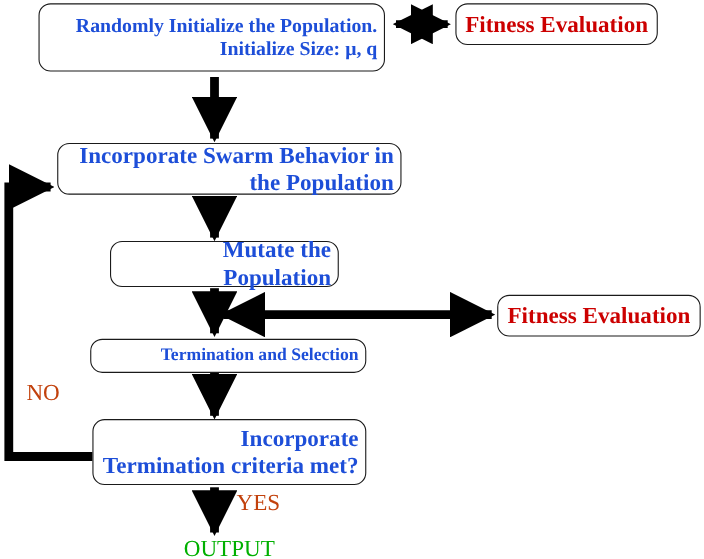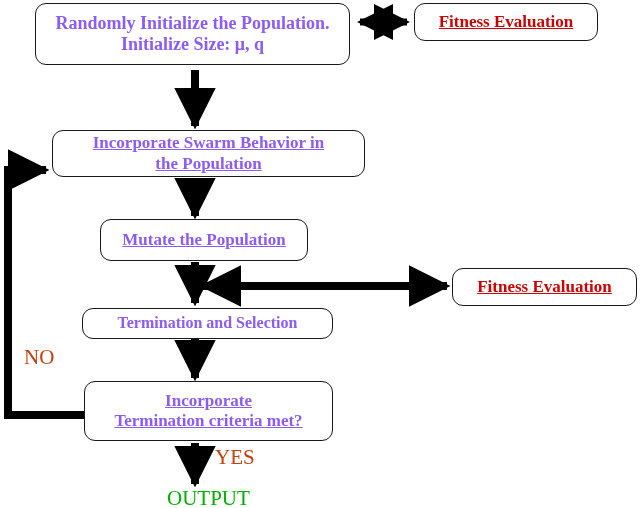--- a/index.html
+++ b/index.html
@@ -27,25 +27,25 @@
     text-align: center;
     line-height: 1.18;
     font-weight: bold;
     z-index: 3;
   }
   .node .lines {
     width: 100%;
     padding: 0 6px;
     box-sizing: border-box;
   }
-  .node-blue { color: #8b5cf6; }
+  .node-blue { color: #1d4ed8; text-align: right; }
   .node-red  { color: #CC0000; }
 
   .fs-18 { font-size: 18px; }
-  .fs-17 { font-size: 17px; text-decoration: underline; }
+  .fs-17 { font-size: 21px; }
   .fs-16 { font-size: 16px; }
 
   
   #arrows {
     position: absolute;
     left: 0; top: 0;
     width: 640px;
     height: 508px;
     z-index: 2;
   }

